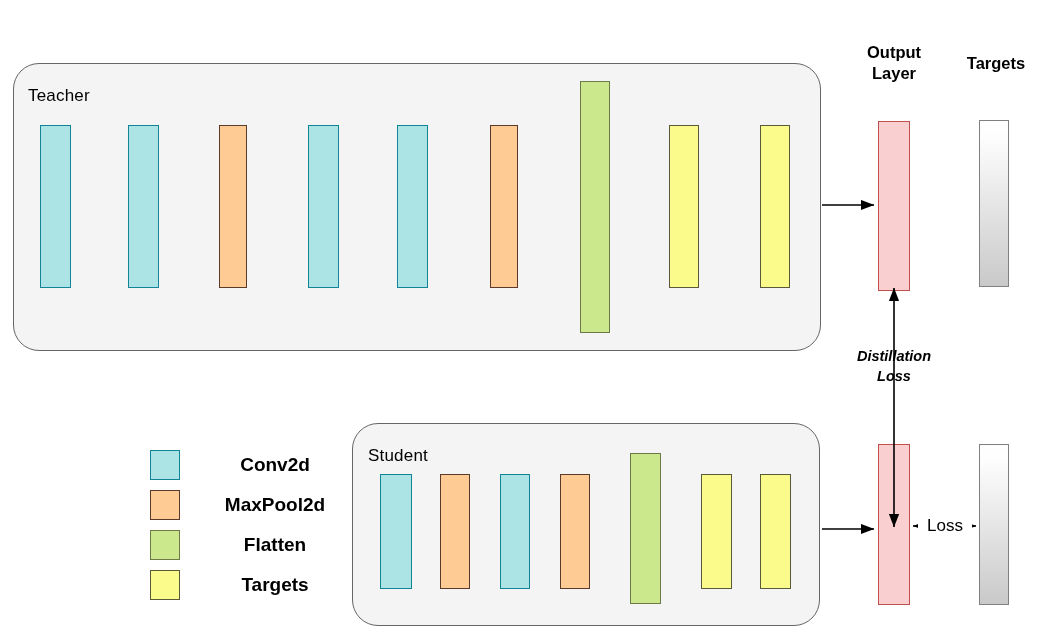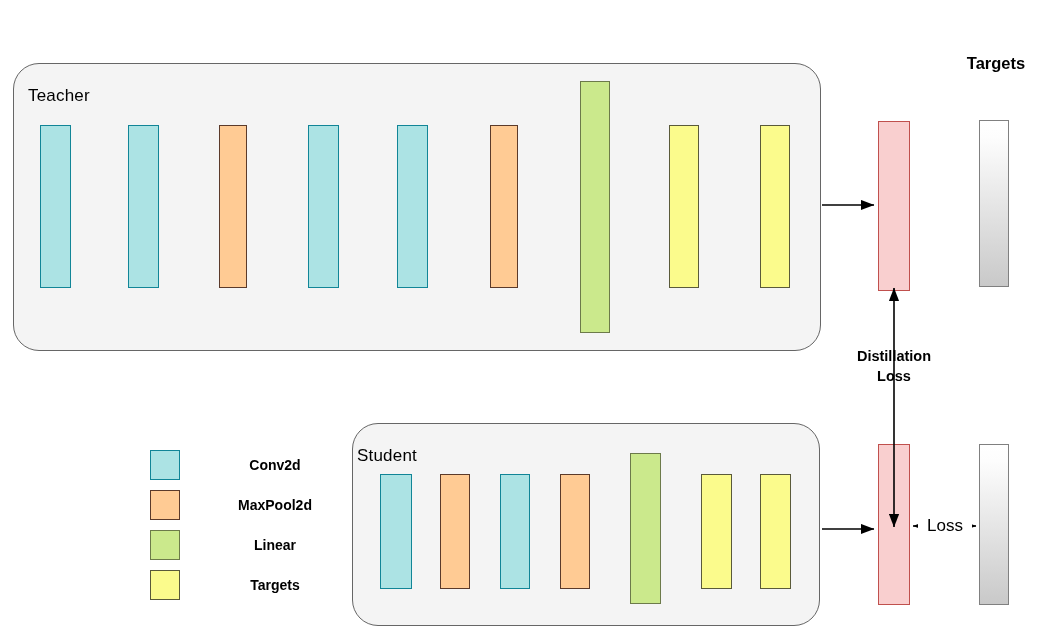--- a/index.html
+++ b/index.html
@@ -87,21 +87,21 @@
     border-style: solid;
   }
   .legend-label {
     position: absolute;
     left: 40px;
     top: 6px;
     width: 170px;
     height: 30px;
     line-height: 30px;
     text-align: center;
-    font-size: 14px;
+    font-size: 19px;
     font-weight: bold;
     color: #000000;
     white-space: nowrap;
   }
 
   
   .arrow-svg {
     position: absolute;
     left: 0;
     top: 0;
@@ -139,40 +139,42 @@
       <div class="bar" style="left: 219px; top: 125px; width: 28px; height: 163px; background: rgb(255, 203, 148); border-color: rgb(91, 58, 42);"></div>
       <div class="bar" style="left: 308px; top: 125px; width: 31px; height: 163px; background: rgb(172, 227, 228); border-color: rgb(17, 133, 151);"></div>
       <div class="bar" style="left: 397px; top: 125px; width: 31px; height: 163px; background: rgb(172, 227, 228); border-color: rgb(17, 133, 151);"></div>
       <div class="bar" style="left: 490px; top: 125px; width: 28px; height: 163px; background: rgb(255, 203, 148); border-color: rgb(91, 58, 42);"></div>
       <div class="bar" style="left: 580px; top: 81px; width: 30px; height: 252px; background: rgb(203, 233, 140); border-color: rgb(108, 122, 74);"></div>
       <div class="bar" style="left: 669px; top: 125px; width: 30px; height: 163px; background: rgb(251, 251, 140); border-color: rgb(90, 90, 58);"></div>
       <div class="bar" style="left: 760px; top: 125px; width: 30px; height: 163px; background: rgb(251, 251, 140); border-color: rgb(90, 90, 58);"></div>
     </div>
 
   <div class="group-box" id="student-box" style="left: 352px; top: 423px; width: 468px; height: 203px;"></div>
-  <div class="group-title" id="student-title" style="left: 357px; top: 446px;">Student</div>
+  <div class="group-title" id="student-title" style="left: 368px; top: 446px;">Student</div>
   <div id="student-layers">
       <div class="bar" style="left: 380px; top: 474px; width: 32px; height: 115px; background: rgb(172, 227, 228); border-color: rgb(17, 133, 151);"></div>
       <div class="bar" style="left: 440px; top: 474px; width: 30px; height: 115px; background: rgb(255, 203, 148); border-color: rgb(91, 58, 42);"></div>
       <div class="bar" style="left: 500px; top: 474px; width: 30px; height: 115px; background: rgb(172, 227, 228); border-color: rgb(17, 133, 151);"></div>
       <div class="bar" style="left: 560px; top: 474px; width: 30px; height: 115px; background: rgb(255, 203, 148); border-color: rgb(91, 58, 42);"></div>
       <div class="bar" style="left: 630px; top: 453px; width: 31px; height: 151px; background: rgb(203, 233, 140); border-color: rgb(108, 122, 74);"></div>
       <div class="bar" style="left: 701px; top: 474px; width: 31px; height: 115px; background: rgb(251, 251, 140); border-color: rgb(90, 90, 58);"></div>
       <div class="bar" style="left: 760px; top: 474px; width: 31px; height: 115px; background: rgb(251, 251, 140); border-color: rgb(90, 90, 58);"></div>
     </div>
 
   <div id="output-bars">
       <div class="output-bar" style="left: 878px; top: 121px; width: 32px; height: 170px;"></div>
       <div class="output-bar" style="left: 878px; top: 444px; width: 32px; height: 161px;"></div>
     </div>
   <div id="targets-bars">
       <div class="targets-bar" style="left: 979px; top: 120px; width: 30px; height: 167px;"></div>
       <div class="targets-bar" style="left: 979px; top: 444px; width: 30px; height: 161px;"></div>
     </div>
 
+  <div class="col-heading" id="heading-output" style="left: 836px; top: 42px; width: 116px;">Output
+Layer</div>
   <div class="col-heading" id="heading-targets" style="left: 938px; top: 53px; width: 116px;">Targets</div>
 
   <svg class="arrow-svg" id="arrows" viewBox="0 0 1051 637" xmlns="http://www.w3.org/2000/svg">
     <defs>
       <marker id="ah" markerWidth="9" markerHeight="9" refX="8.2" refY="3.2" orient="auto" markerUnits="strokeWidth">
         <path d="M0,0 L8.4,3.2 L0,6.4 z" fill="#000000"></path>
       </marker>
       <marker id="ah-start" markerWidth="9" markerHeight="9" refX="0.2" refY="3.2" orient="auto" markerUnits="strokeWidth">
         <path d="M8.4,0 L0,3.2 L8.4,6.4 z" fill="#000000"></path>
       </marker>
@@ -180,36 +182,36 @@
 
     <line x1="822" y1="205" x2="874" y2="205" stroke="#000000" stroke-width="1.6" marker-end="url(#ah)"></line>
 
     <line x1="822" y1="529" x2="874" y2="529" stroke="#000000" stroke-width="1.6" marker-end="url(#ah)"></line>
 
     <line x1="894" y1="527" x2="894" y2="288" stroke="#000000" stroke-width="1.6" marker-end="url(#ah)" marker-start="url(#ah-start)"></line>
 
     <line x1="913" y1="526" x2="976" y2="526" stroke="#000000" stroke-width="1.6" marker-end="url(#ah)" marker-start="url(#ah-start)"></line>
   </svg>
 
-  <div class="edge-label" id="label-distillation" style="left: 836px; top: 346px; width: 116px;">Distillation
+  <div class="edge-label" id="label-distillation" style="left: 836px; top: 346px; width: 116px; font-style: italic;">Distillation
 Loss</div>
   <div class="edge-label plain" id="label-loss" style="left: 918px; top: 516px; width: 52px;">Loss</div>
 
   <div class="legend" id="legend" style="left: 150px; top: 444px;">
       <div class="legend-row">
         <div class="legend-swatch" style="background: rgb(172, 227, 228); border-color: rgb(17, 133, 151);"></div>
         <div class="legend-label">Conv2d</div>
       </div>
       <div class="legend-row">
         <div class="legend-swatch" style="background: rgb(255, 203, 148); border-color: rgb(91, 58, 42);"></div>
         <div class="legend-label">MaxPool2d</div>
       </div>
       <div class="legend-row">
         <div class="legend-swatch" style="background: rgb(203, 233, 140); border-color: rgb(108, 122, 74);"></div>
-        <div class="legend-label">Linear</div>
+        <div class="legend-label">Flatten</div>
       </div>
       <div class="legend-row">
         <div class="legend-swatch" style="background: rgb(251, 251, 140); border-color: rgb(90, 90, 58);"></div>
         <div class="legend-label">Targets</div>
       </div>
     </div>
 
 </div>
 
 </body></html>

